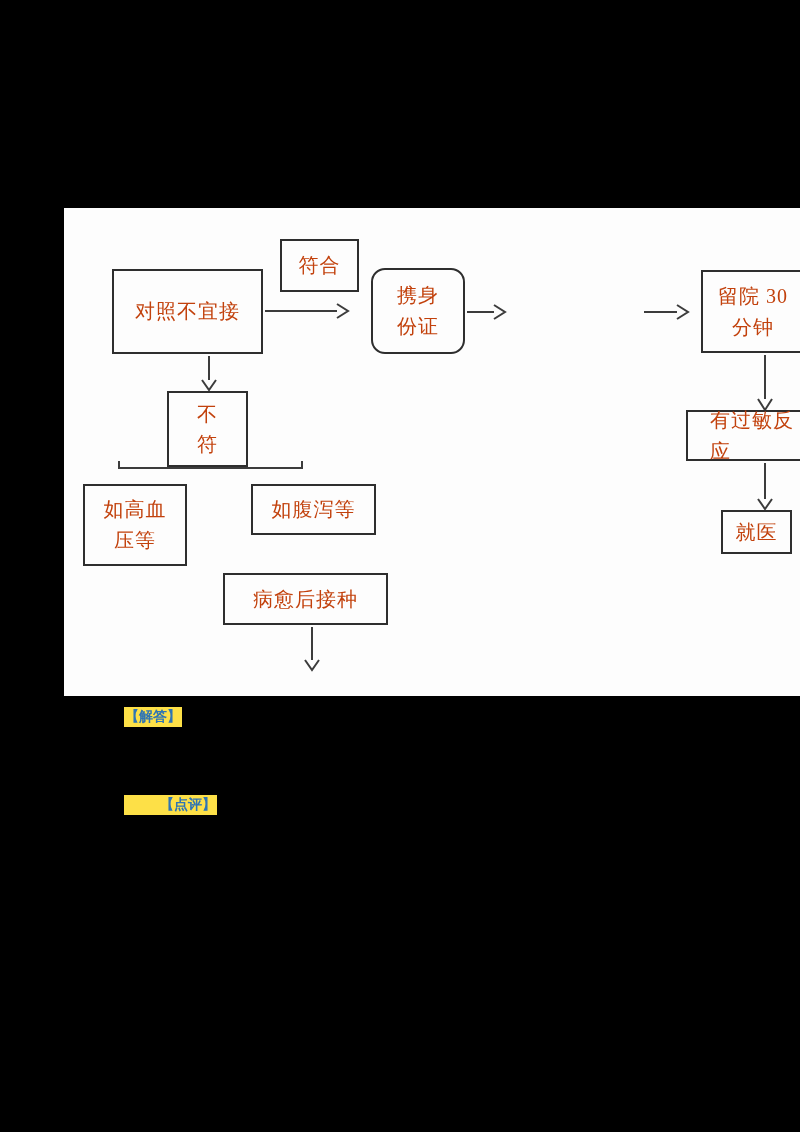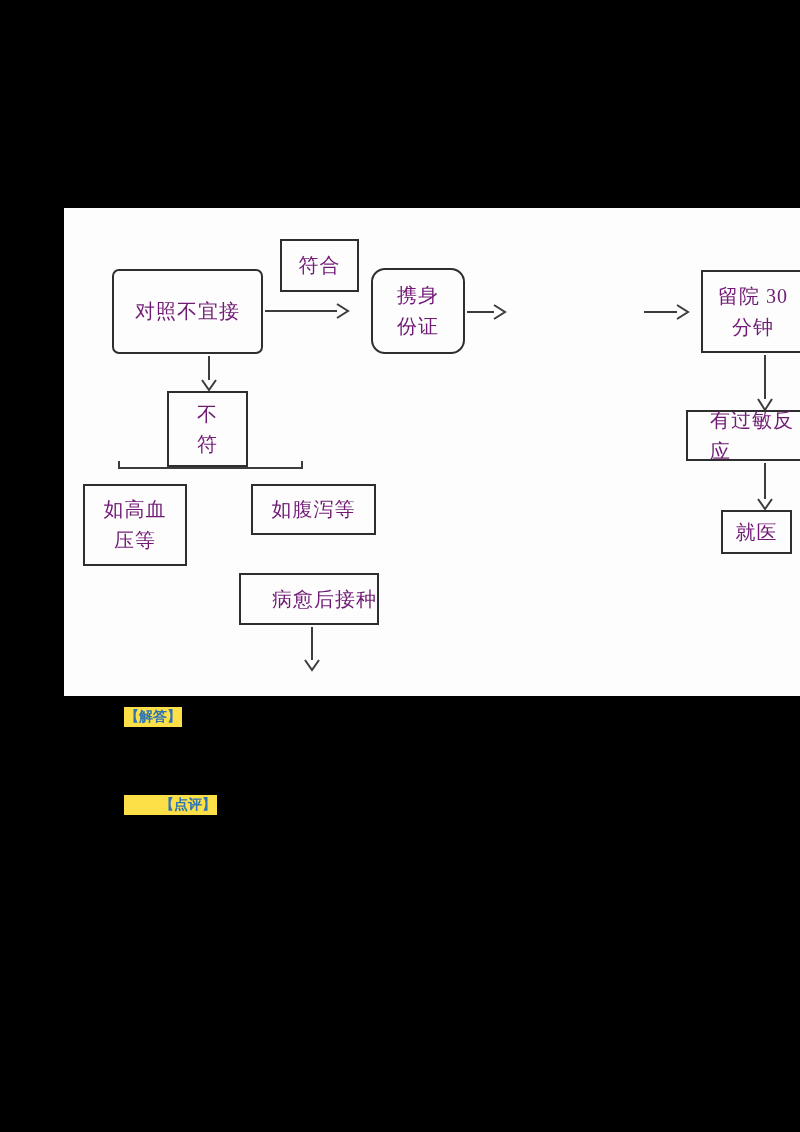--- a/index.html
+++ b/index.html
@@ -10,38 +10,38 @@
     overflow:hidden;
     font-family:"Liberation Serif","DejaVu Serif",serif;
   }
   .canvas{
     position:absolute;left:64px;top:208px;width:736px;height:488px;
     background:#fdfdfd;overflow:hidden;
   }
   .fbox{
     position:absolute;
     border:2px solid #2e2e2e;
-    color:#701a75;
+    color:#c2410c;
     display:flex;flex-direction:column;justify-content:center;
     text-align:center;
     font-size:20px;line-height:31px;
     box-sizing:border-box;
     letter-spacing:1px;
   }
-  .b-check{left:48px;top:61px;width:151px;height:85px;border-radius:7px;}
+  .b-check{left:48px;top:61px;width:151px;height:85px;}
   .b-qualified{left:216px;top:31px;width:79px;height:53px;}
   .b-idcard{left:307px;top:60px;width:94px;height:86px;border-radius:14px;}
   .b-hospital{left:447px;top:61px;width:130px;height:86px;}
   .b-stay30{left:637px;top:62px;width:104px;height:83px;}
   .b-allergic{left:622px;top:202px;width:130px;height:51px;text-align:left;padding-left:22px;}
   .b-seek{left:657px;top:302px;width:71px;height:44px;}
   .b-notfit{left:103px;top:183px;width:81px;height:76px;line-height:30px;}
   .b-hyper{left:19px;top:276px;width:104px;height:82px;}
   .b-diarrhea{left:187px;top:276px;width:125px;height:51px;align-items:center;}
-  .b-recovery{left:175px;top:365px;width:140px;height:52px;text-align:right;}
+  .b-recovery{left:159px;top:365px;width:165px;height:52px;}
   .arrows{position:absolute;left:0;top:0;width:736px;height:488px;}
   .blue-link{
     position:absolute;
     font-family:"Liberation Sans","DejaVu Sans",sans-serif;
     font-size:14px;font-weight:bold;
     color:#2e74b5;
     background:#fde047;
     padding:1px 1px;
     letter-spacing:0px;
     cursor:pointer;

